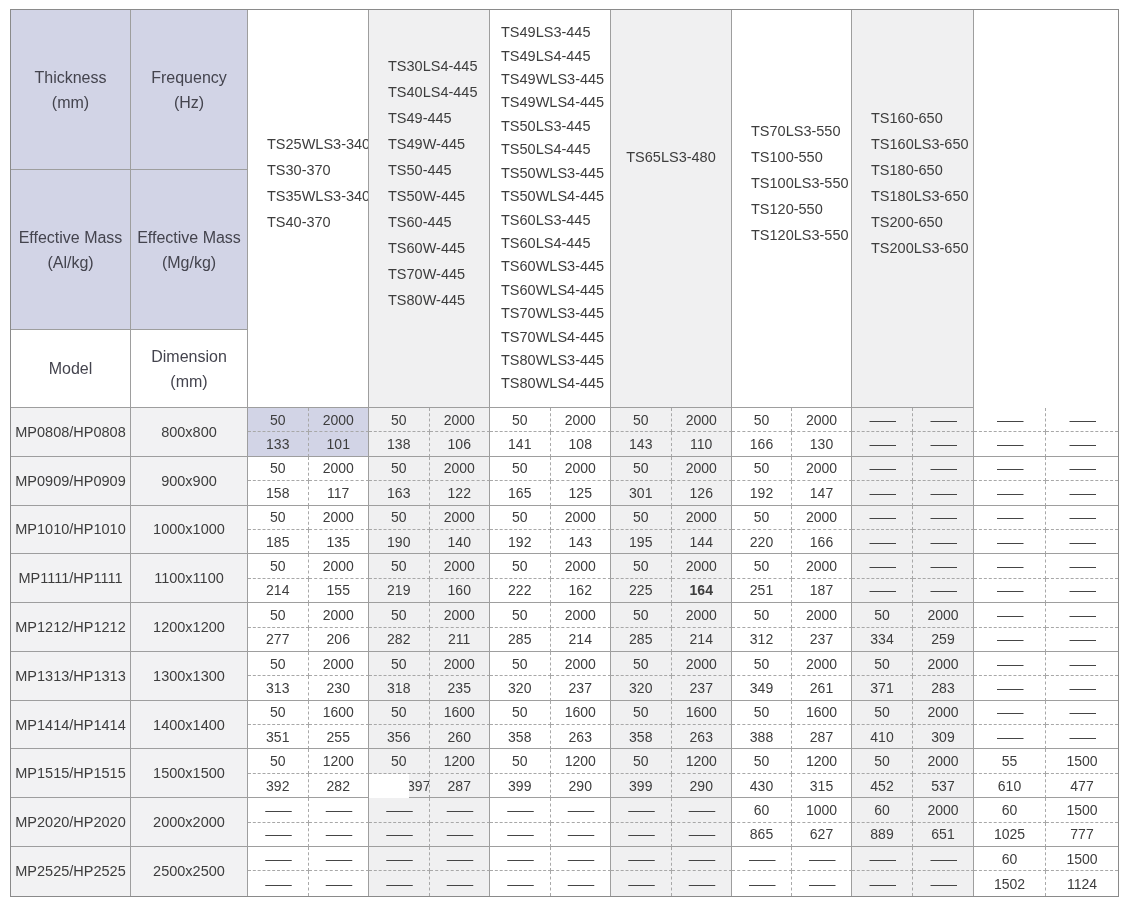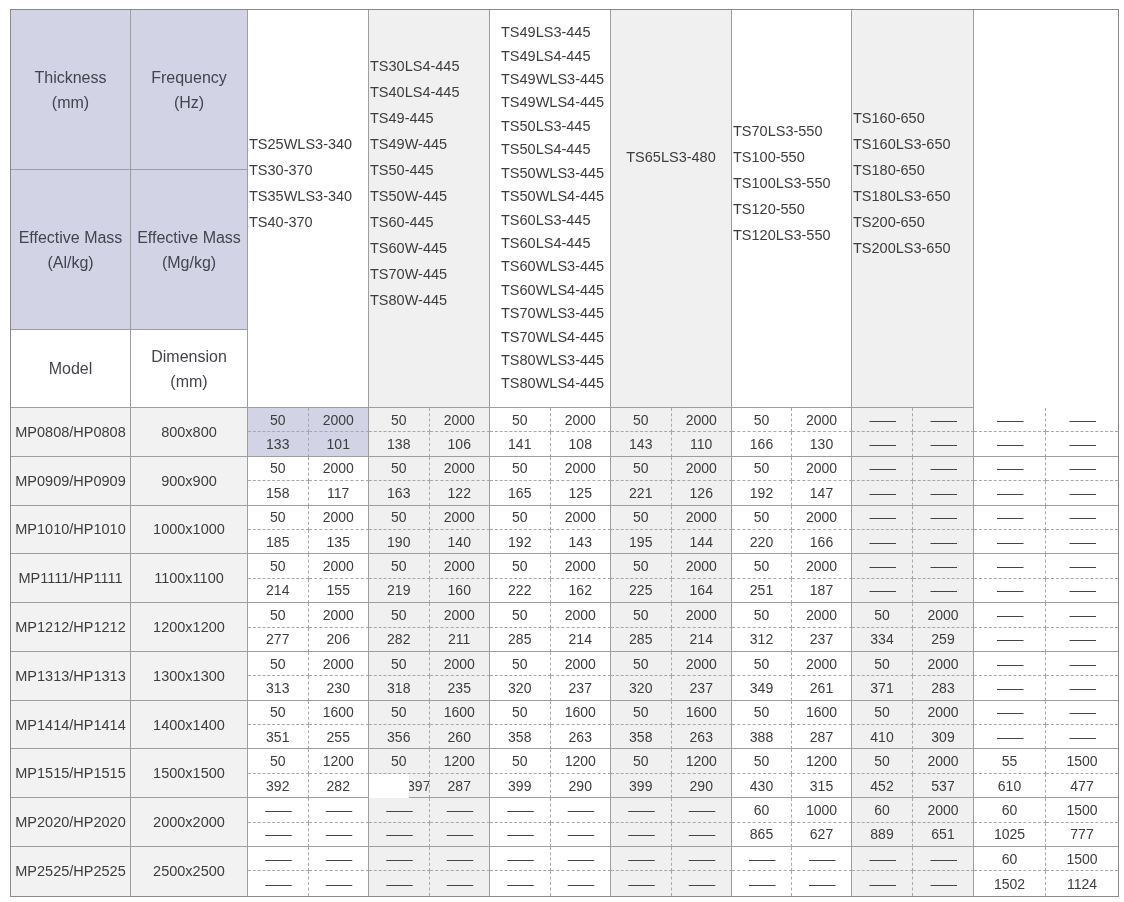--- a/index.html
+++ b/index.html
@@ -47,21 +47,21 @@
     color: #44444e;
     text-align: center;
   }
   
   .hp { align-items: center; justify-content: flex-start; }
   .hp.centered { justify-content: center; }
   .hp-list {
     display: flex;
     flex-direction: column;
     align-items: flex-start;
-    padding-left: 1px;
+    padding-left: 19px;
     font-size: 14.5px;
     line-height: 26px;
     white-space: nowrap;
   }
   .hp-list.shift  { transform: translateY(-26px); }
   .hp-list.single { padding-left: 0; transform: translateY(-52px); }
   .hp-list.tall   { line-height: 23.4px; padding-left: 11px; }
   
   .val { font-size: 14px; }
   .val.dash { letter-spacing: -1.5px; color: #454545; }
@@ -202,21 +202,21 @@
       <div class="cell val vd hd shaded" style="grid-area: 6 / 5;">50</div>
       <div class="cell val vs hd shaded" style="grid-area: 6 / 6;">2000</div>
       <div class="cell val vd hs shaded" style="grid-area: 7 / 5;">163</div>
       <div class="cell val vs hs shaded" style="grid-area: 7 / 6;">122</div>
       <div class="cell val vd hd" style="grid-area: 6 / 7;">50</div>
       <div class="cell val vs hd" style="grid-area: 6 / 8;">2000</div>
       <div class="cell val vd hs" style="grid-area: 7 / 7;">165</div>
       <div class="cell val vs hs" style="grid-area: 7 / 8;">125</div>
       <div class="cell val vd hd shaded" style="grid-area: 6 / 9;">50</div>
       <div class="cell val vs hd shaded" style="grid-area: 6 / 10;">2000</div>
-      <div class="cell val vd hs shaded" style="grid-area: 7 / 9;">221</div>
+      <div class="cell val vd hs shaded" style="grid-area: 7 / 9;">301</div>
       <div class="cell val vs hs shaded" style="grid-area: 7 / 10;">126</div>
       <div class="cell val vd hd" style="grid-area: 6 / 11;">50</div>
       <div class="cell val vs hd" style="grid-area: 6 / 12;">2000</div>
       <div class="cell val vd hs" style="grid-area: 7 / 11;">192</div>
       <div class="cell val vs hs" style="grid-area: 7 / 12;">147</div>
       <div class="cell val vd hd shaded dash" style="grid-area: 6 / 13;">——</div>
       <div class="cell val vs hd shaded dash" style="grid-area: 6 / 14;">——</div>
       <div class="cell val vd hs shaded dash" style="grid-area: 7 / 13;">——</div>
       <div class="cell val vs hs shaded dash" style="grid-area: 7 / 14;">——</div>
       <div class="cell val vd hd dash" style="grid-area: 6 / 15;">——</div>
@@ -263,21 +263,21 @@
       <div class="cell val vs hd shaded" style="grid-area: 10 / 6;">2000</div>
       <div class="cell val vd hs shaded" style="grid-area: 11 / 5;">219</div>
       <div class="cell val vs hs shaded" style="grid-area: 11 / 6;">160</div>
       <div class="cell val vd hd" style="grid-area: 10 / 7;">50</div>
       <div class="cell val vs hd" style="grid-area: 10 / 8;">2000</div>
       <div class="cell val vd hs" style="grid-area: 11 / 7;">222</div>
       <div class="cell val vs hs" style="grid-area: 11 / 8;">162</div>
       <div class="cell val vd hd shaded" style="grid-area: 10 / 9;">50</div>
       <div class="cell val vs hd shaded" style="grid-area: 10 / 10;">2000</div>
       <div class="cell val vd hs shaded" style="grid-area: 11 / 9;">225</div>
-      <div class="cell val vs hs shaded" style="grid-area: 11 / 10;">164</div>
+      <div class="cell val vs hs shaded" style="grid-area: 11 / 10; font-weight: bold;">164</div>
       <div class="cell val vd hd" style="grid-area: 10 / 11;">50</div>
       <div class="cell val vs hd" style="grid-area: 10 / 12;">2000</div>
       <div class="cell val vd hs" style="grid-area: 11 / 11; text-align: right;">251</div>
       <div class="cell val vs hs" style="grid-area: 11 / 12;">187</div>
       <div class="cell val vd hd shaded dash" style="grid-area: 10 / 13;">——</div>
       <div class="cell val vs hd shaded dash" style="grid-area: 10 / 14;">——</div>
       <div class="cell val vd hs shaded dash" style="grid-area: 11 / 13;">——</div>
       <div class="cell val vs hs shaded dash" style="grid-area: 11 / 14;">——</div>
       <div class="cell val vd hd dash" style="grid-area: 10 / 15;">——</div>
       <div class="cell val hd dash" style="grid-area: 10 / 16;">——</div>

